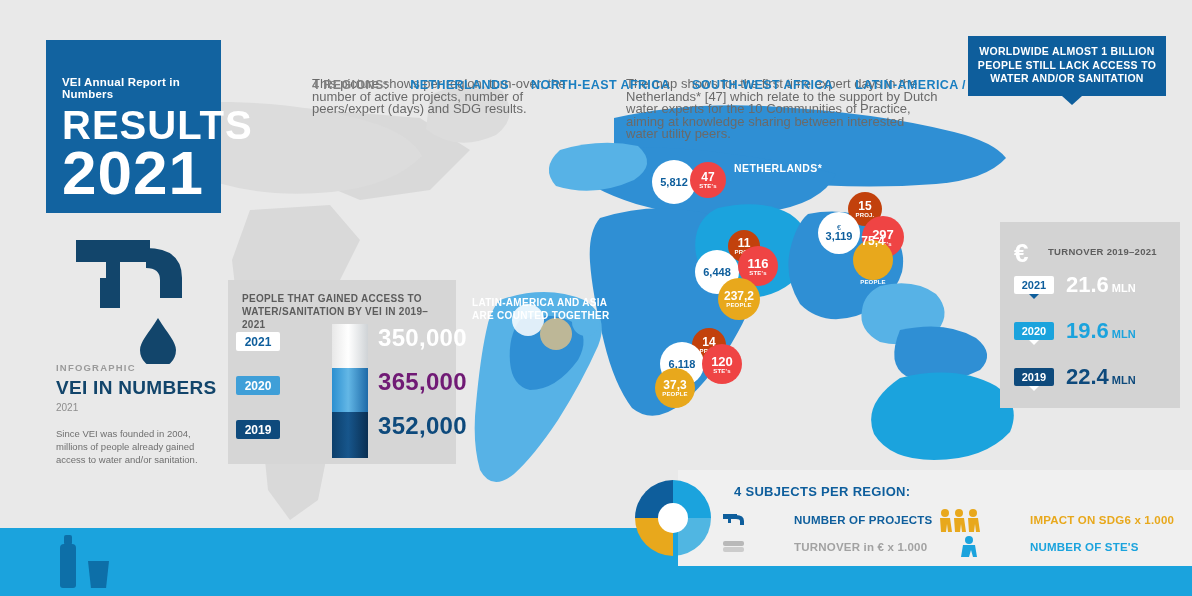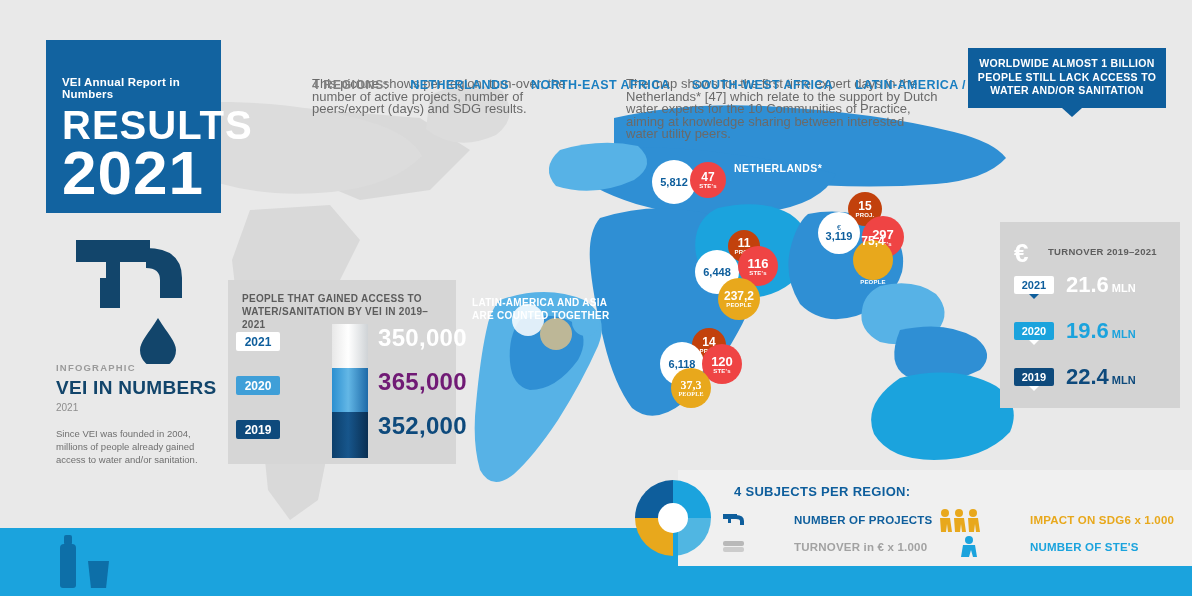--- a/index.html
+++ b/index.html
@@ -48,21 +48,21 @@
 
   
   .regions{position:absolute;left:312px;top:78px;display:flex;align-items:center;gap:22px;}
   .regions .lead{font-size:12.5px;font-weight:bold;color:#7f7f7f;letter-spacing:.4px;}
   .regions .reg{font-size:12.5px;font-weight:bold;color:#1a7fc1;letter-spacing:.4px;}
 
   
   .banner{
     position:absolute;left:968px;top:36px;width:198px;background:#0e5e9c;color:#fff;
     text-align:center;padding:9px 8px 10px;box-sizing:border-box;
-    font-size:10.5px;font-weight:bold;line-height:13.5px;letter-spacing:.3px;margin-top:12px;
+    font-size:10.5px;font-weight:bold;line-height:13.5px;letter-spacing:.3px;
   }
   .banner:after{content:"";position:absolute;left:94px;bottom:-9px;width:0;height:0;
     border-left:10px solid transparent;border-right:10px solid transparent;border-top:9px solid #0e5e9c;}
 
   
   .panel-left{position:absolute;left:228px;top:280px;width:228px;height:184px;background:#d6d6d6;}
   .panel-left .hd{position:absolute;left:14px;top:12px;width:200px;font-size:10px;font-weight:bold;color:#5c5c5c;line-height:13px;letter-spacing:.3px;}
   .bar-stack{position:absolute;left:104px;top:44px;width:36px;height:134px;}
   .bar-stack .seg{position:absolute;left:0;width:36px;}
   .bar-stack .s2021{top:0;height:44px;background:linear-gradient(90deg,#e8e8e8,#ffffff 45%,#cfd3d6);}
@@ -272,21 +272,21 @@
     <span class="n">14</span>
     <span class="c" style="font-size:6px;">PROJ.</span>
   </div>
   <div class="bub b-white" style="left:660px;top:342px;width:44px;height:44px;font-size:11px;">
     <span class="n">6,118</span>
   </div>
   <div class="bub b-blue" style="left:702px;top:344px;width:40px;height:40px;font-size:13px;">
     <span class="n">120</span>
     <span class="c" style="font-size:6px;">STE's</span>
   </div>
-  <div class="bub b-orange" style="left:671px;top:368px;width:40px;height:40px;font-size:12px;font-family:Liberation Serif, serif;">
+  <div class="bub b-orange" style="left:655px;top:368px;width:40px;height:40px;font-size:12px;">
     <span class="n">37,3</span>
     <span class="c" style="font-size:6px;">PEOPLE</span>
   </div>
 
   <div class="legend">
     <svg class="pie" viewBox="0 0 80 80">
       <path d="M40 40 L40 2 A38 38 0 0 1 78 40 Z" fill="#1ba3dd"></path>
       <path d="M40 40 L78 40 A38 38 0 0 1 40 78 Z" fill="#1ba3dd" opacity=".75"></path>
       <path d="M40 40 L40 78 A38 38 0 0 1 2 40 Z" fill="#e8a81c"></path>
       <path d="M40 40 L2 40 A38 38 0 0 1 40 2 Z" fill="#0e5e9c"></path>

